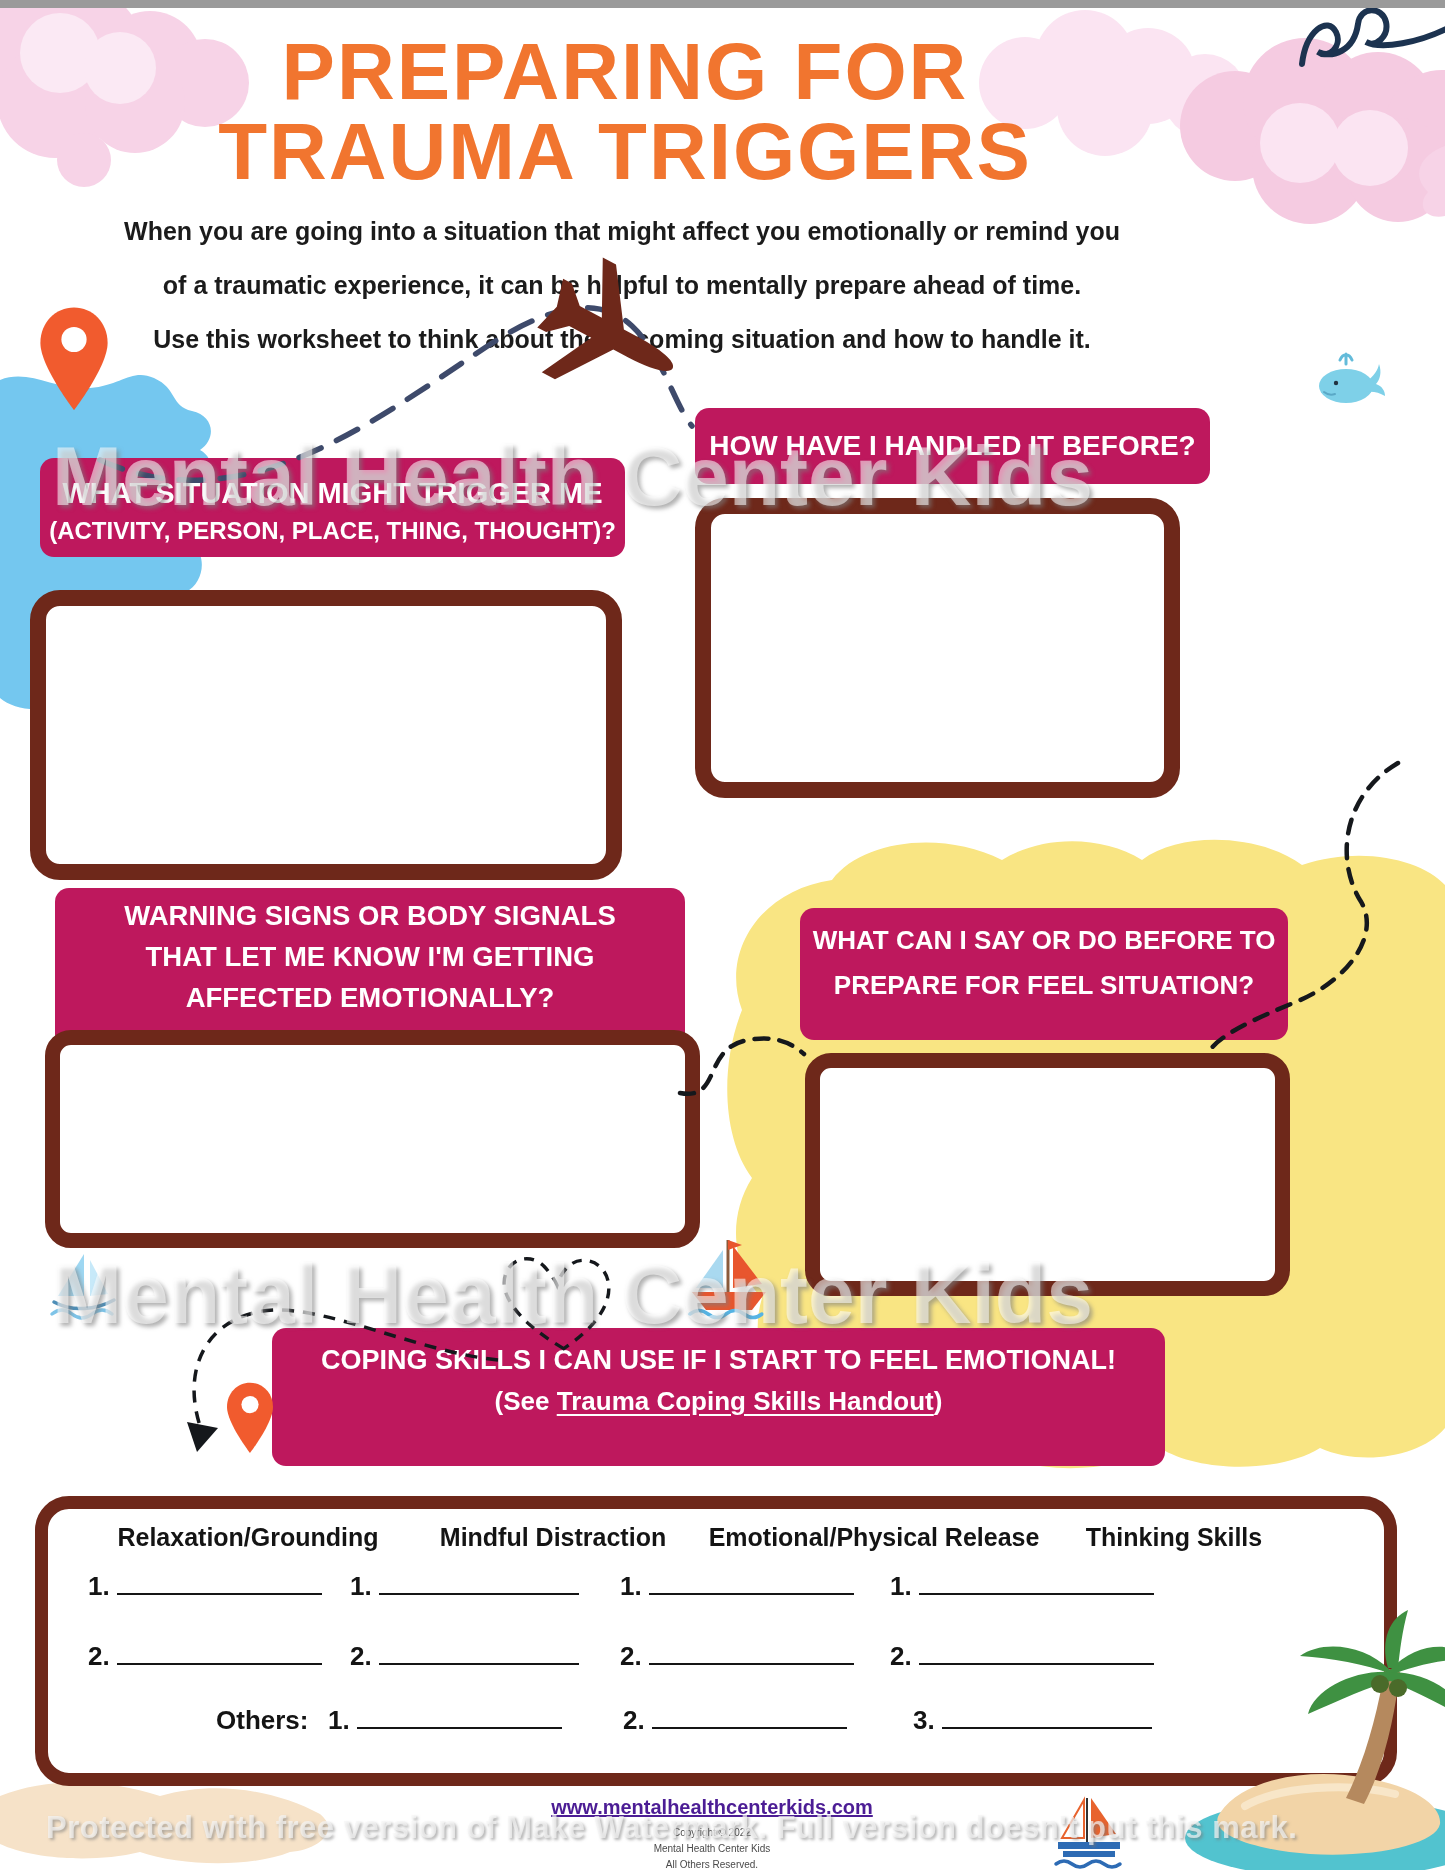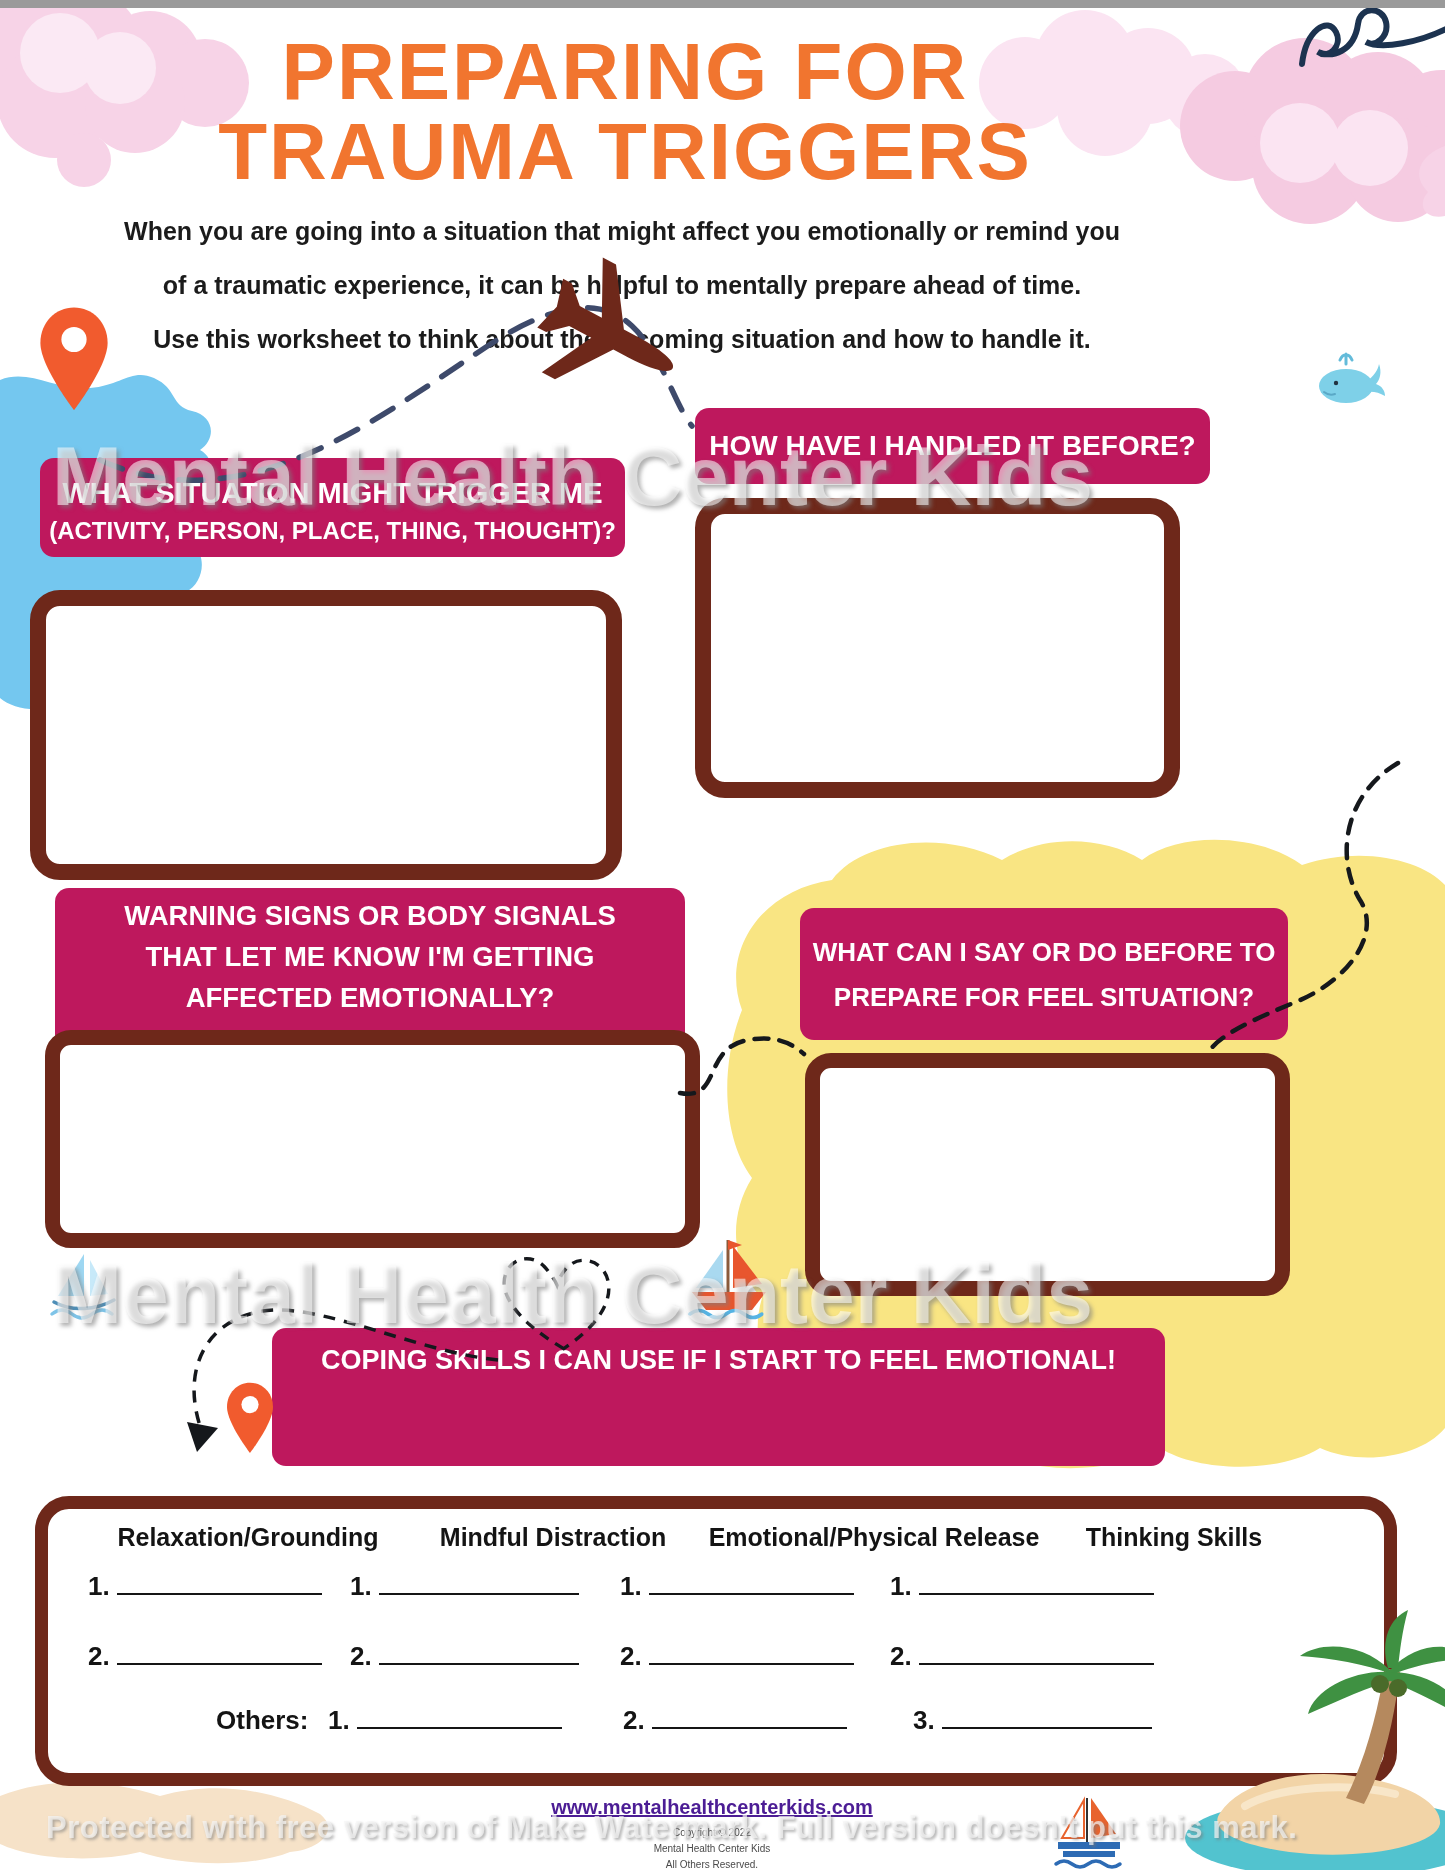--- a/index.html
+++ b/index.html
@@ -19,21 +19,21 @@
   .inbox{position:absolute;background:#fff;border:16px solid #6E281A;border-radius:30px;
          z-index:10;box-sizing:border-box}
 
   #h-trigger{left:40px;top:450px;width:585px;height:99px;font-size:29px;line-height:37px;padding-top:17px}
   #h-trigger .s2{font-size:24px}
   #b-trigger{left:30px;top:582px;width:592px;height:290px}
   #h-handled{left:695px;top:400px;width:515px;height:76px;font-size:28px;line-height:76px}
   #b-handled{left:695px;top:490px;width:485px;height:300px}
   #h-warning{left:55px;top:880px;width:630px;height:160px;font-size:27.5px;line-height:41px;padding-top:7px}
   #b-warning{left:45px;top:1022px;width:655px;height:218px;border-width:15px;border-radius:26px}
-  #h-prepare{left:800px;top:900px;width:488px;height:132px;font-size:26px;line-height:45px;padding-top:22px}
+  #h-prepare{left:800px;top:900px;width:488px;height:132px;font-size:26px;line-height:45px;padding-top:10px}
   #b-prepare{left:805px;top:1045px;width:485px;height:243px;border-width:15px;border-radius:26px}
   #h-coping{left:272px;top:1320px;width:893px;height:138px;font-size:27px;padding-top:17px}
   #h-coping .s2{font-size:26px;margin-top:10px;font-weight:600}
   #h-coping .link{color:#fff;text-decoration:underline;text-underline-offset:4px;font-weight:600}
 
   #bigbox{position:absolute;left:35px;top:1488px;width:1362px;height:290px;background:#fff;
           border:13px solid #6E281A;border-radius:34px;z-index:10;box-sizing:border-box}
   .colh{position:absolute;top:14px;transform:translateX(-50%);font-weight:bold;font-size:25px;color:#141414;white-space:nowrap}
   .item{position:absolute;font-size:26px;font-weight:600;color:#141414;white-space:nowrap}
   .bl{display:inline-block;border-bottom:2.5px solid #151515;height:15px;margin-left:7px}
@@ -126,20 +126,21 @@
   <div class="inbox" id="b-warning"></div>
 
   <div class="hdr" id="h-prepare">
     <div>WHAT CAN I SAY OR DO BEFORE TO</div>
     <div>PREPARE FOR FEEL SITUATION?</div>
   </div>
   <div class="inbox" id="b-prepare"></div>
 
   <div class="hdr" id="h-coping">
     <div>COPING SKILLS I CAN USE IF I START TO FEEL EMOTIONAL!</div>
+    <div class="s2"><span>(See </span><a href="#" class="link">Trauma Coping Skills Handout</a><span>)</span></div>
   </div>
 
   <div id="bigbox">
     <div class="colh" style="left:200px">Relaxation/Grounding</div>
     <div class="colh" style="left:505px">Mindful Distraction</div>
     <div class="colh" style="left:826px">Emotional/Physical Release</div>
     <div class="colh" style="left:1126px">Thinking Skills</div>
 
     <div class="item" style="left:40px;top:62px"><span>1.</span><span class="bl" style="width:205px"></span></div>
     <div class="item" style="left:302px;top:62px"><span>1.</span><span class="bl" style="width:200px"></span></div>

